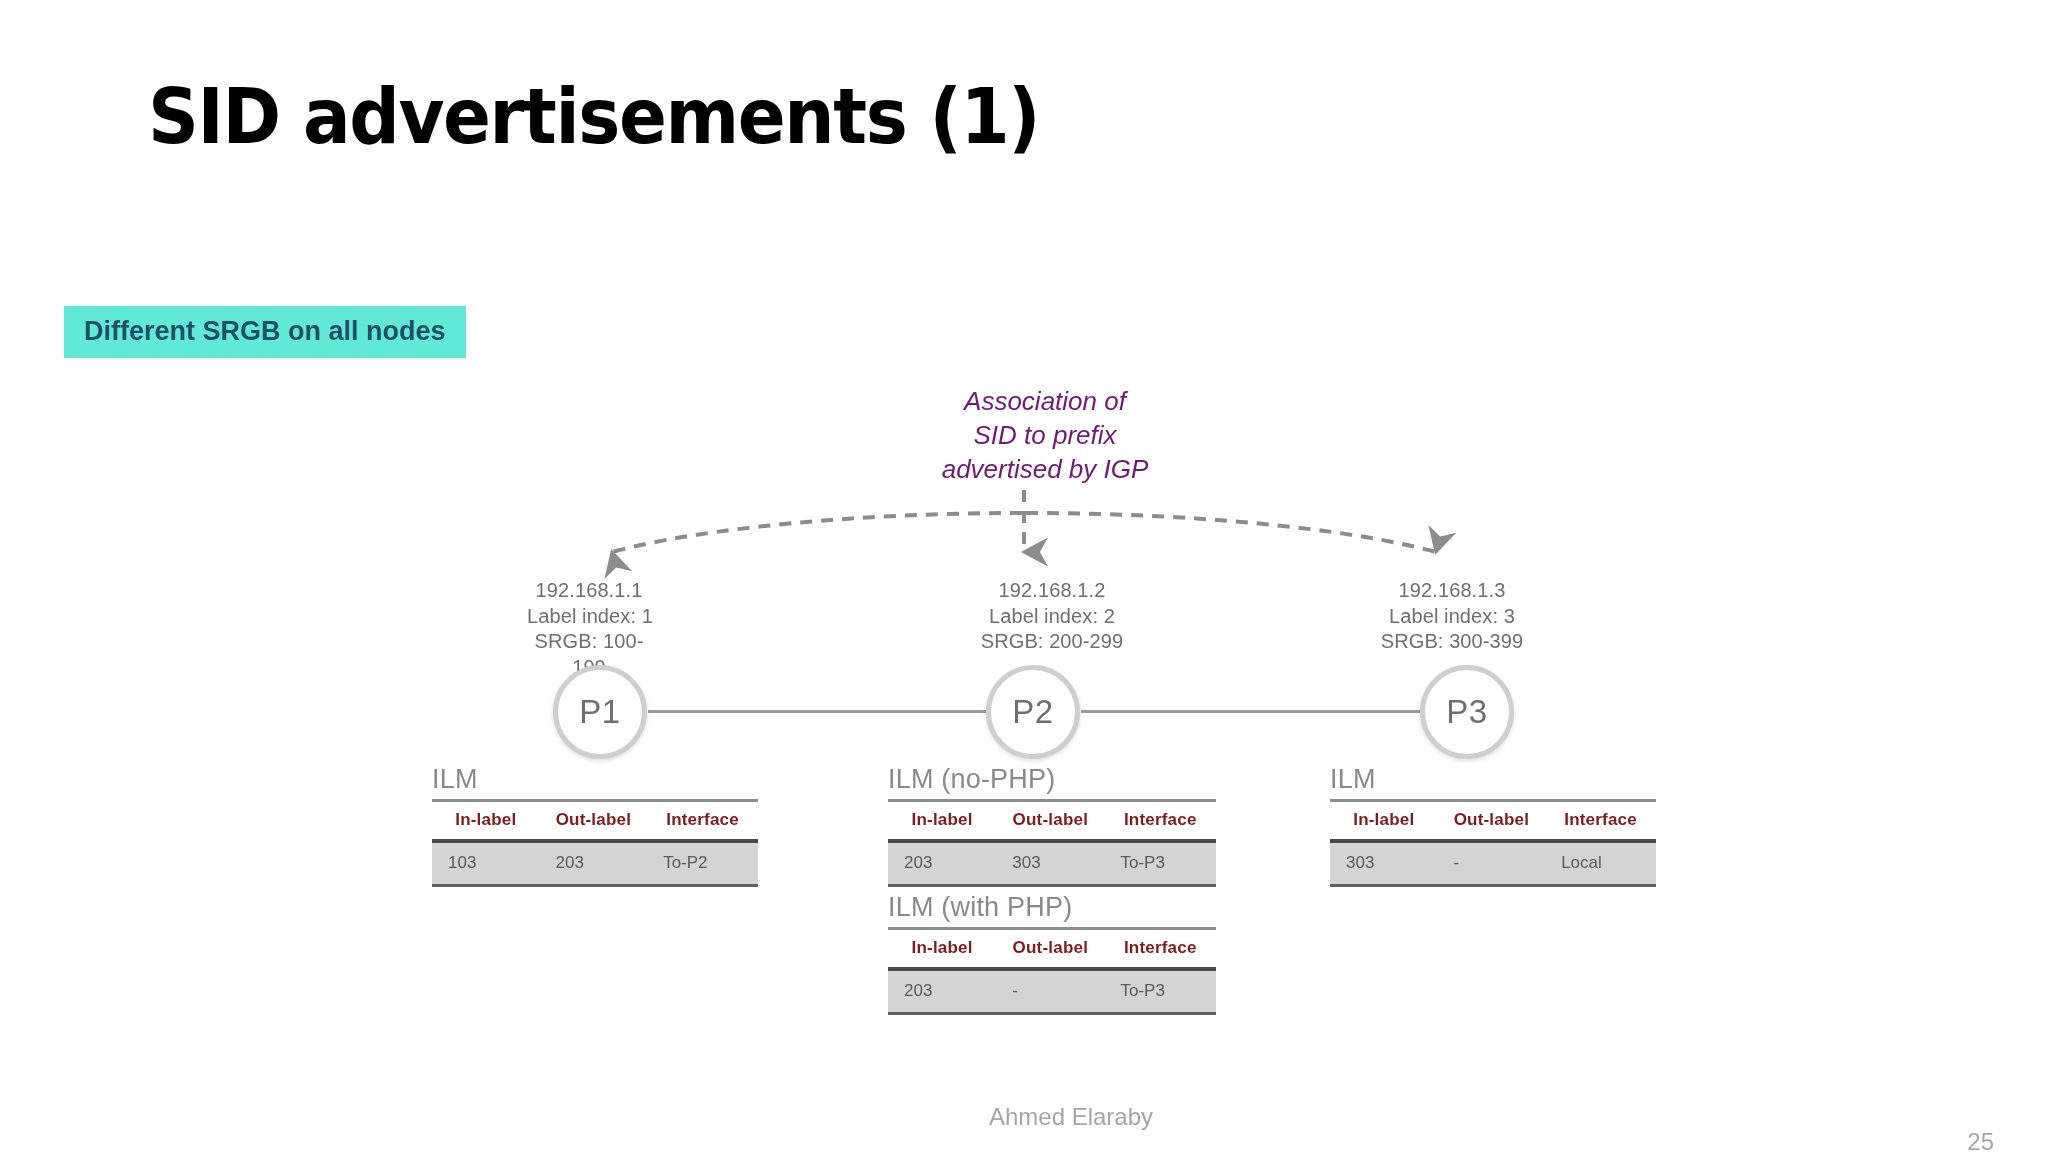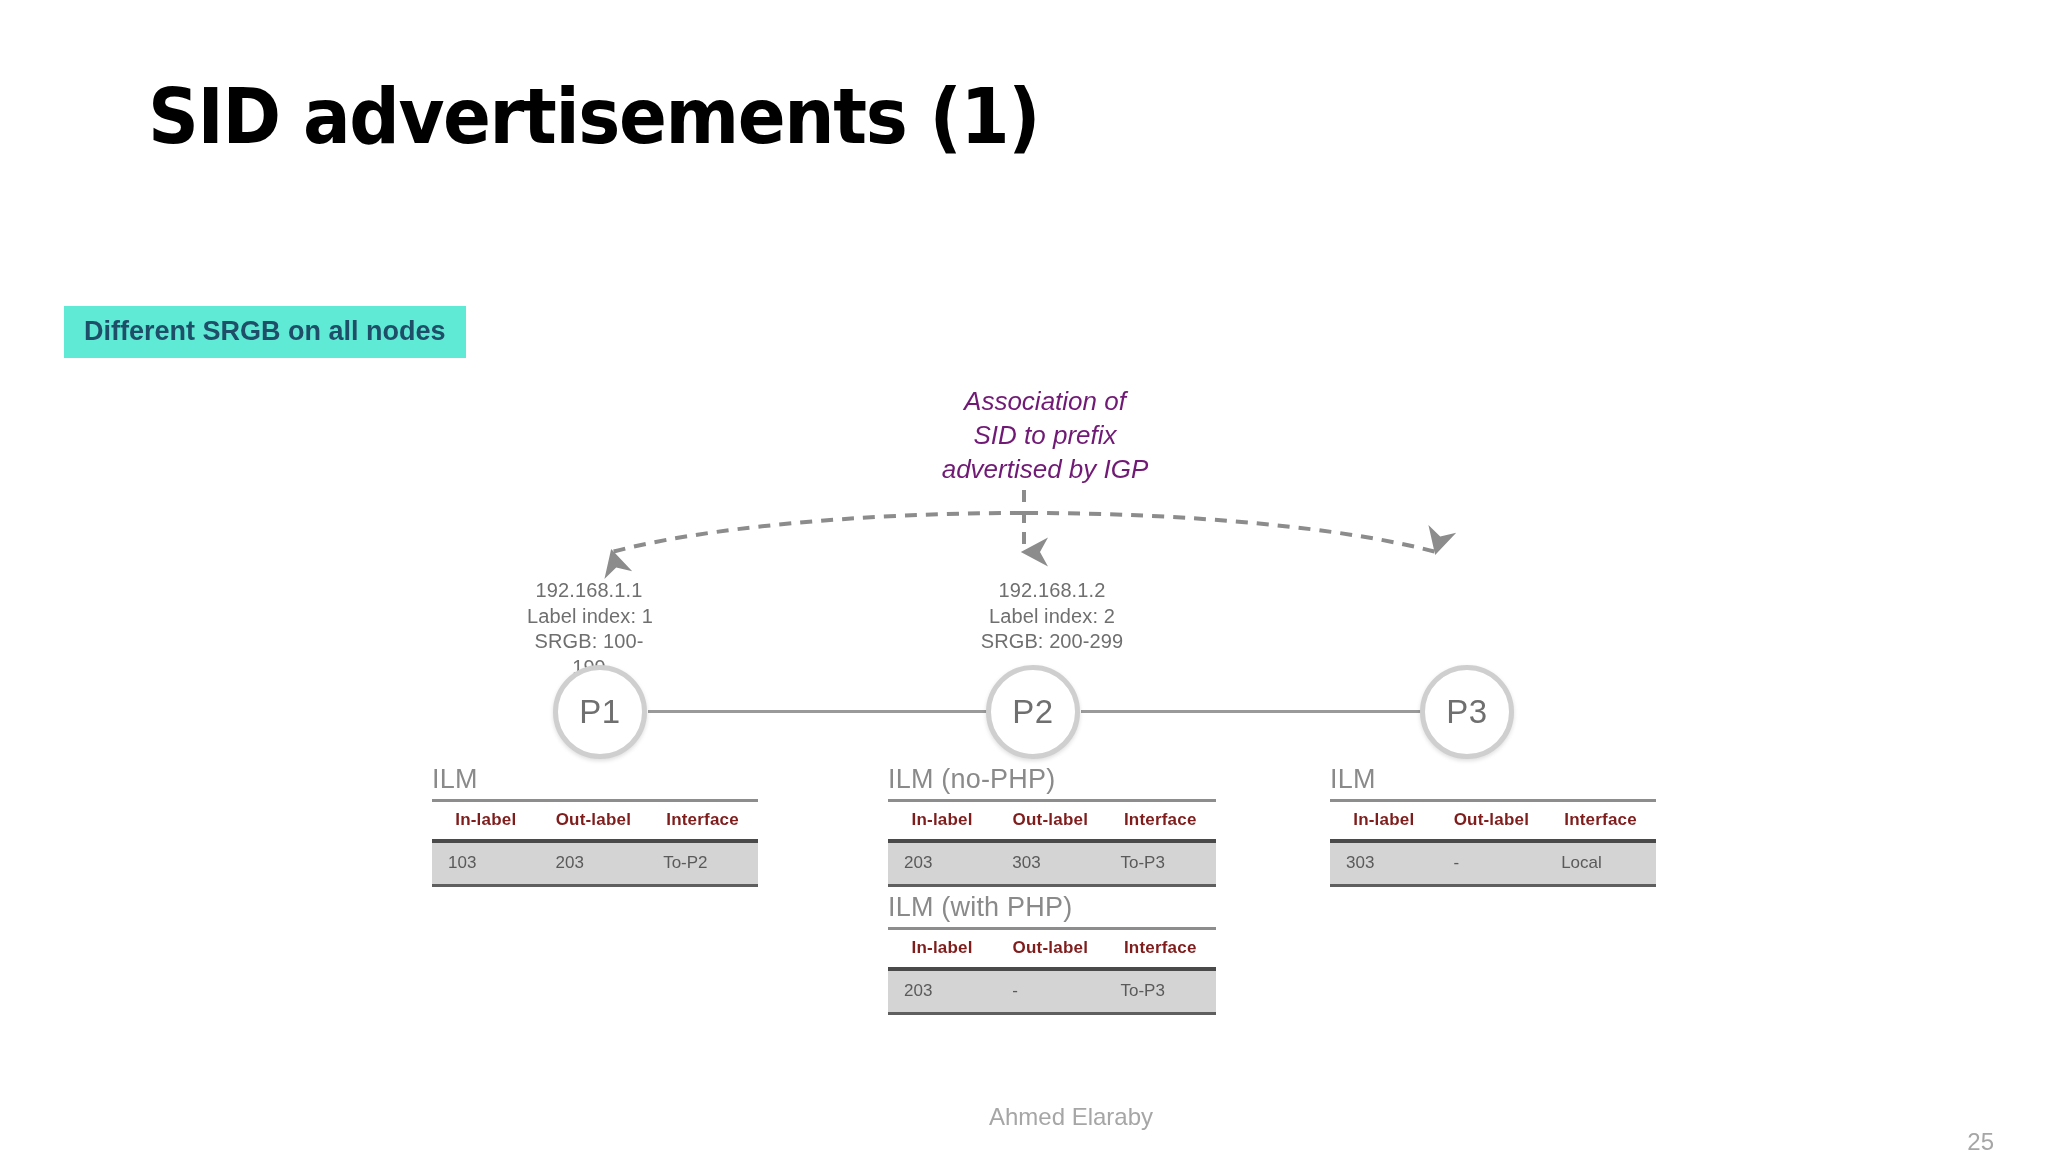--- a/index.html
+++ b/index.html
@@ -245,20 +245,25 @@
       <span class="line">Label index: 1</span>
       <span class="line srgb">SRGB: 100-199</span>
     </div>
 
     <div class="node-info" id="node-info-p2">
       <span class="line">192.168.1.2</span>
       <span class="line">Label index: 2</span>
       <span class="line">SRGB: 200-299</span>
     </div>
 
+    <div class="node-info" id="node-info-p3">
+      <span class="line">192.168.1.3</span>
+      <span class="line">Label index: 3</span>
+      <span class="line">SRGB: 300-399</span>
+    </div>
 
     <div class="link-line" id="link-p1-p2"></div>
     <div class="link-line" id="link-p2-p3"></div>
 
     <div class="router" id="router-p1">
       <span class="router-label">P1</span>
     </div>
     <div class="router" id="router-p2">
       <span class="router-label">P2</span>
     </div>

